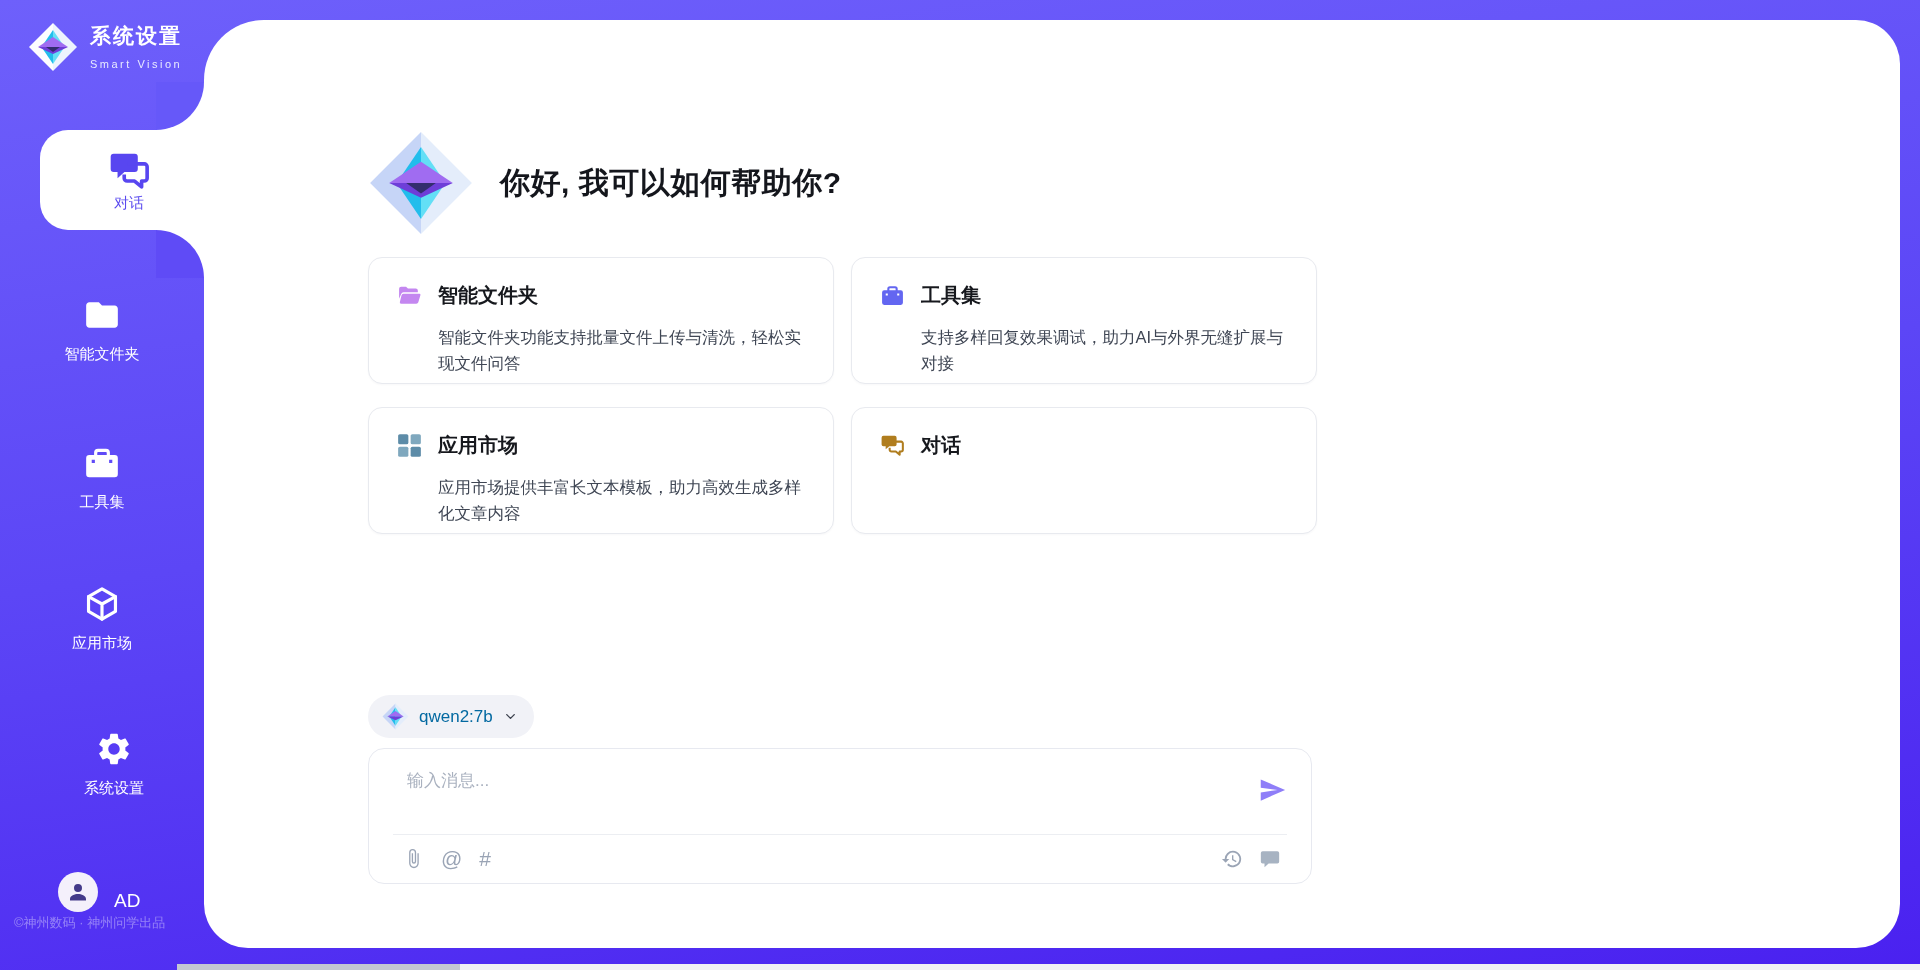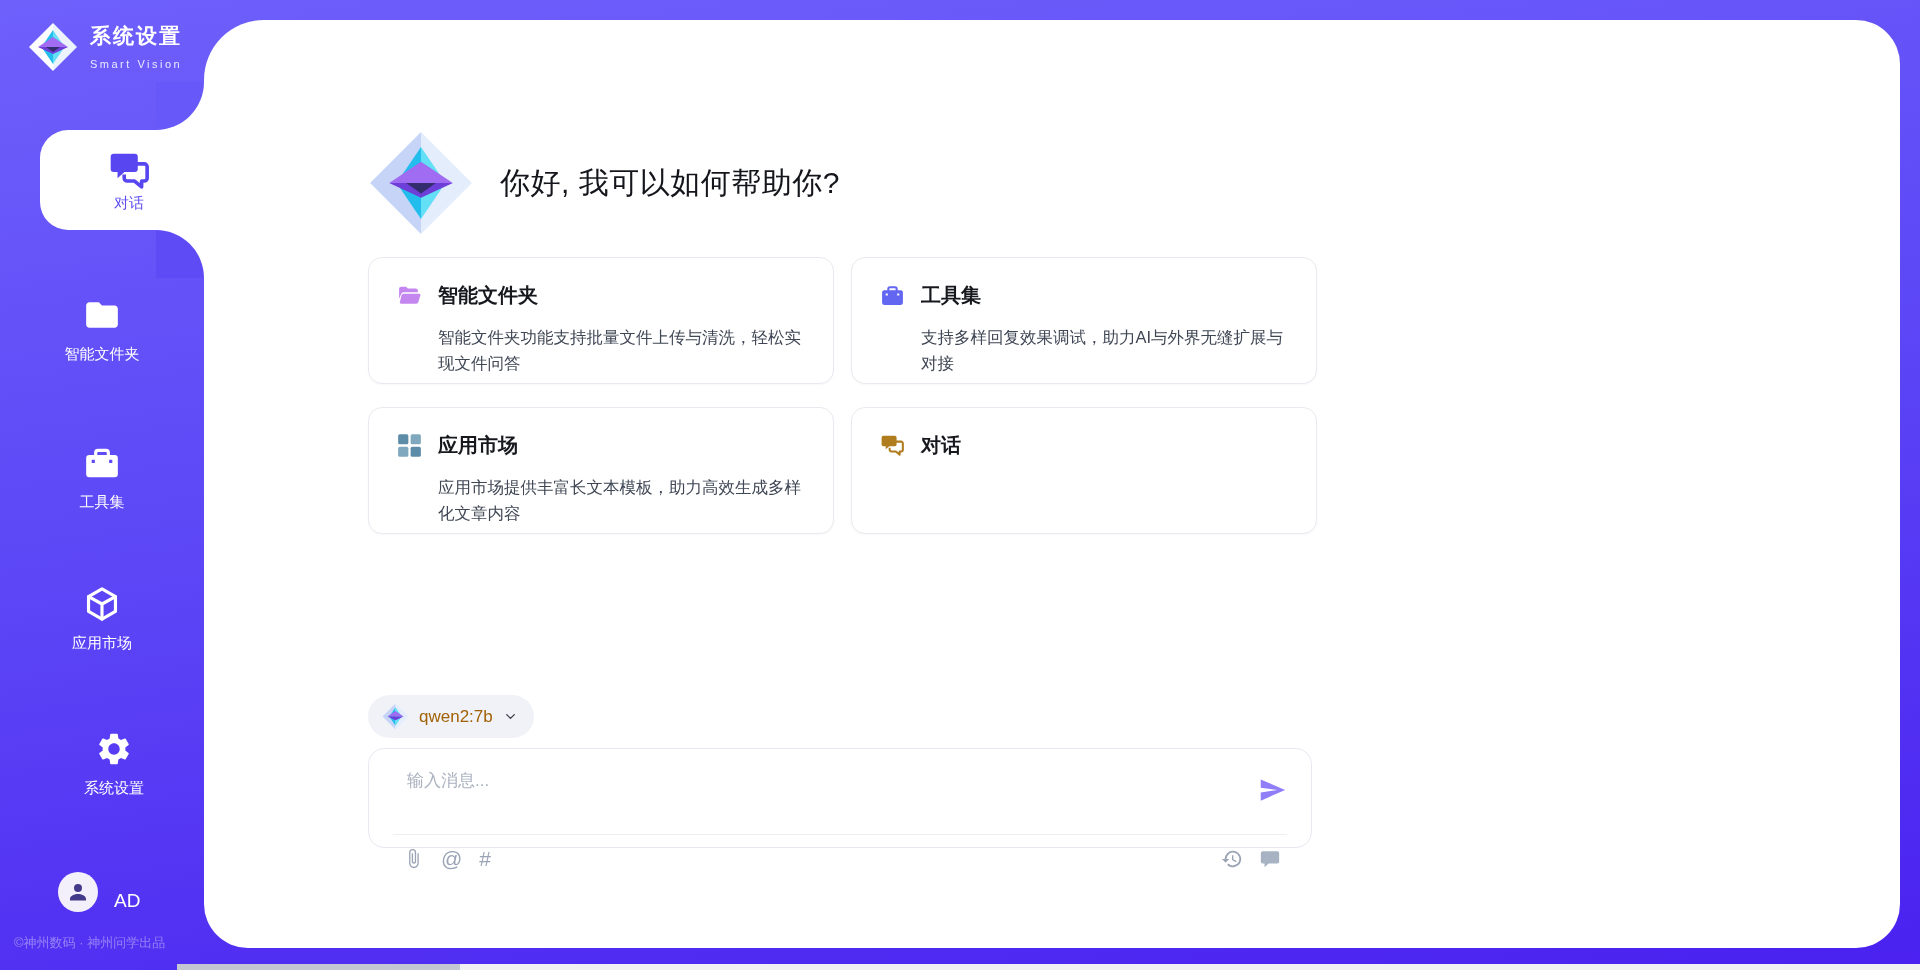--- a/index.html
+++ b/index.html
@@ -41,51 +41,51 @@
     position:absolute; left:0; width:204px; text-align:center; cursor:pointer;
   }
   .nav-item .nav-icon{ width:38px; height:38px; display:inline-block; }
   .nav-item .nav-label{ display:block; color:#ffffff; font-size:15px; margin-top:7px; }
   .nav-folders{ top:296px; } .nav-tools{ top:444px; } .nav-market{ top:585px; } .nav-settings{ top:730px;margin-left:12px; }
 
   .user-row{ position:absolute; left:58px; top:872px; display:flex; align-items:flex-end; gap:16px; cursor:pointer; }
   .avatar{ width:40px; height:40px; border-radius:50%; background:#f4f0fb; display:flex; align-items:center; justify-content:center; }
   .avatar svg{ width:24px; height:24px; }
   .user-name{ color:#fff; font-size:19px; }
-  .side-footer{ position:absolute; left:14px; top:934px; color:rgba(255,255,255,0.38); font-size:13px;text-align:center; }
+  .side-footer{ position:absolute; left:14px; top:914px; color:rgba(255,255,255,0.38); font-size:13px;text-align:center; }
 
   
   .greeting{ position:absolute; left:368px; top:130px; display:flex; align-items:center; gap:26px; }
   .greeting svg{ width:106px; height:106px; }
-  .greeting-text{ font-size:30px; font-weight:400; color:#14161c; letter-spacing:0.5px; }
+  .greeting-text{ font-size:30px; font-weight:700; color:#14161c; letter-spacing:0.5px; }
 
   
   .cards{ position:absolute; left:368px; top:257px; display:grid;
           grid-template-columns:466px 466px; grid-auto-rows:127px; column-gap:17px; row-gap:23px; }
   .card{
     background:#fff; border:1px solid #e8eaef; border-radius:14px; cursor:pointer;
     padding:24px 26px 0 28px; box-shadow:0 1px 2px rgba(25,30,60,0.03);
   }
   .card-head{ display:flex; align-items:center; gap:16px; }
   .card-head svg{ width:25px; height:25px; flex:0 0 auto; }
   .card-title{ font-size:20px; font-weight:700; color:#16181d; }
   .card-desc{ margin:16px 0 0 41px; font-size:16.5px; color:#3f4654; line-height:1.55; }
 
   
   .model-pill{
     position:absolute; left:368px; top:695px; height:43px; padding:0 16px 0 14px;
     background:#f1f2f7; border-radius:22px; display:flex; align-items:center; gap:10px; cursor:pointer;
   }
   .model-pill svg.mini-logo{ width:27px; height:27px; }
-  .model-name{ font-size:17px; color:#a16207; }
+  .model-name{ font-size:17px; color:#0369a1; }
   .chev{ width:15px; height:15px; }
 
   
   .composer{
-    position:absolute; left:368px; top:748px; width:944px; height:100px;
+    position:absolute; left:368px; top:748px; width:944px; height:136px;
     border:1.5px solid #e7e9f0; border-radius:16px; background:#fff;
   }
   .composer textarea{
     position:absolute; left:38px; top:20px; width:820px; height:56px;
     border:none; outline:none; resize:none; font-family:inherit;
     font-size:17px; color:#2a2f3a; background:transparent;
   }
   .composer textarea::placeholder{ color:#a9b1bf; }
   .send-btn{ position:absolute; right:24px; top:26px; width:30px; height:30px; cursor:pointer; }
   .composer-divider{ position:absolute; left:24px; right:24px; top:85px; height:1px; background:#eceef2; }

